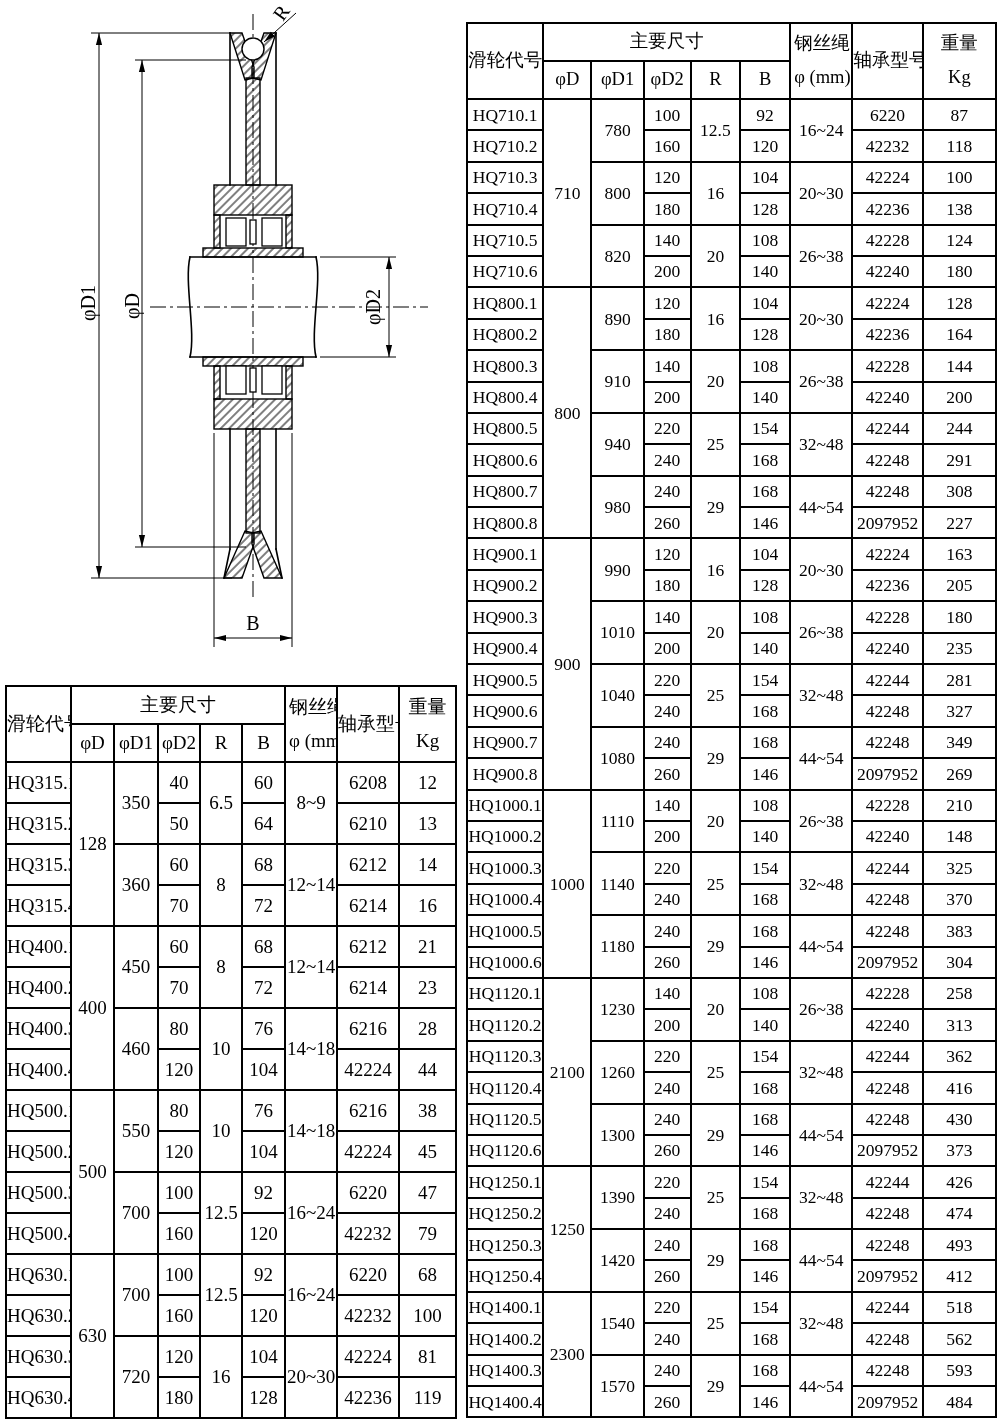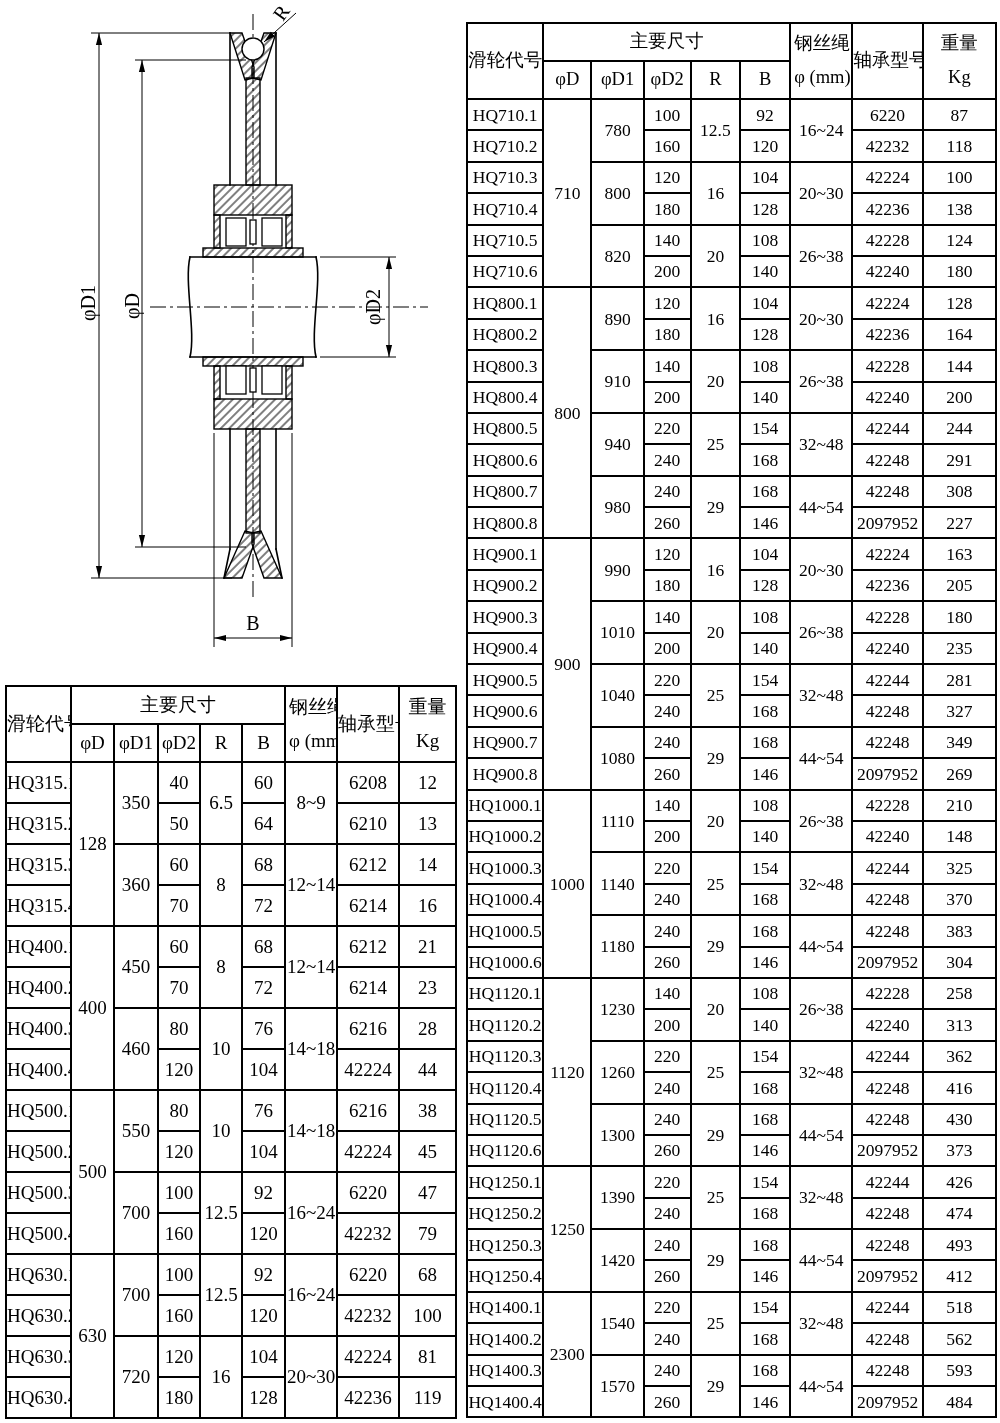--- a/index.html
+++ b/index.html
@@ -567,21 +567,21 @@
       </tr>
       <tr>
         <td>HQ1000.6</td>
         <td>260</td>
         <td>146</td>
         <td>2097952</td>
         <td>304</td>
       </tr>
       <tr>
         <td>HQ1120.1</td>
-        <td rowspan="6">1120</td>
+        <td rowspan="6">2100</td>
         <td rowspan="2">1230</td>
         <td>140</td>
         <td rowspan="2">20</td>
         <td>108</td>
         <td rowspan="2">26~38</td>
         <td>42228</td>
         <td>258</td>
       </tr>
       <tr>
         <td>HQ1120.2</td>

